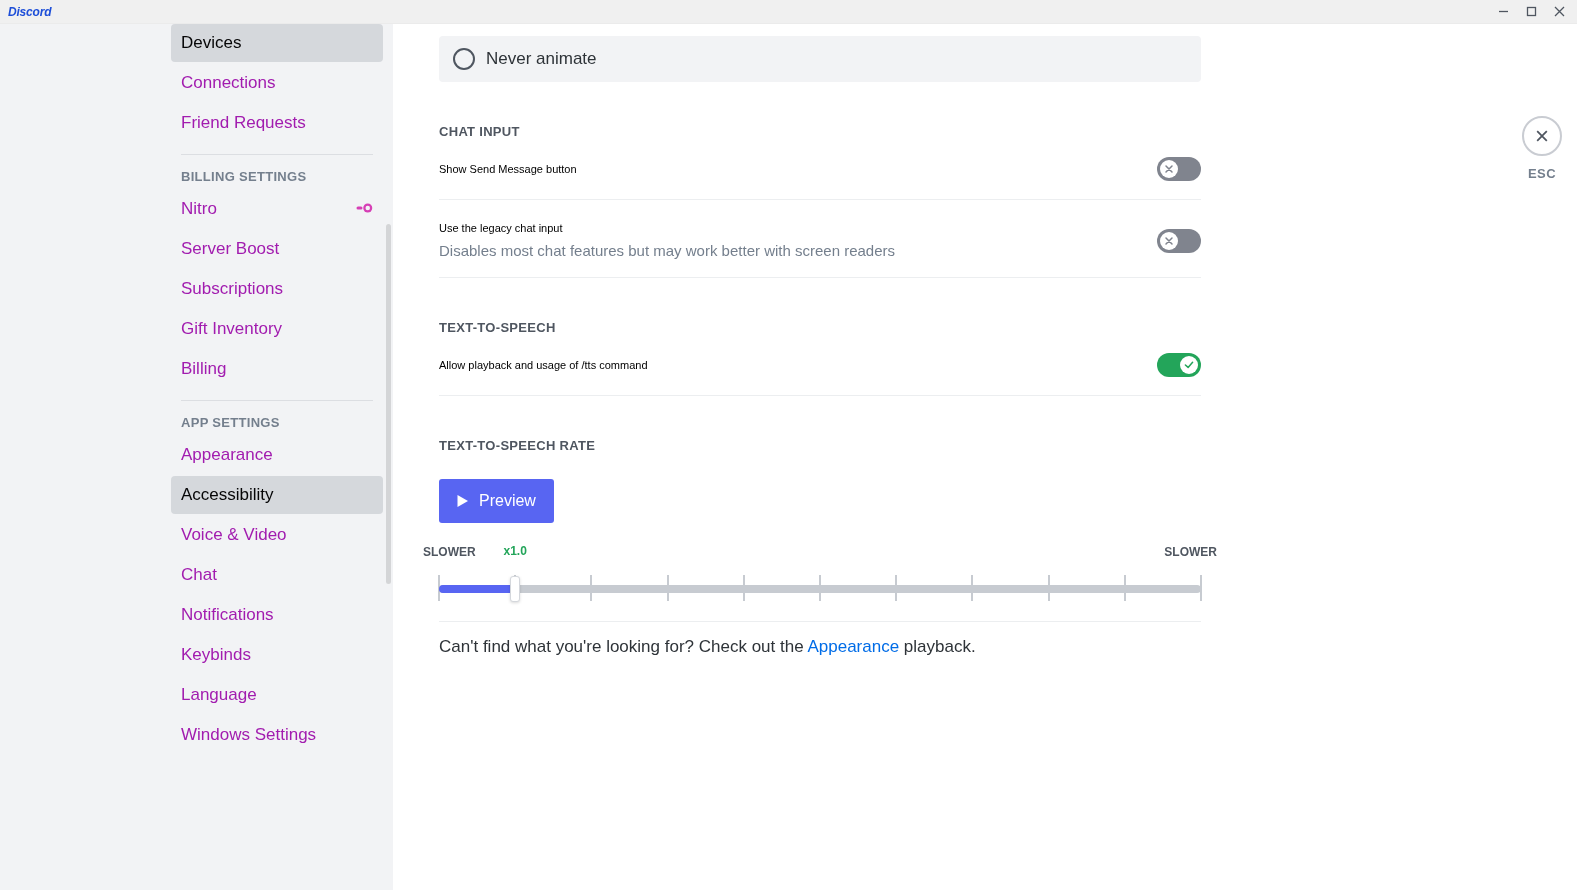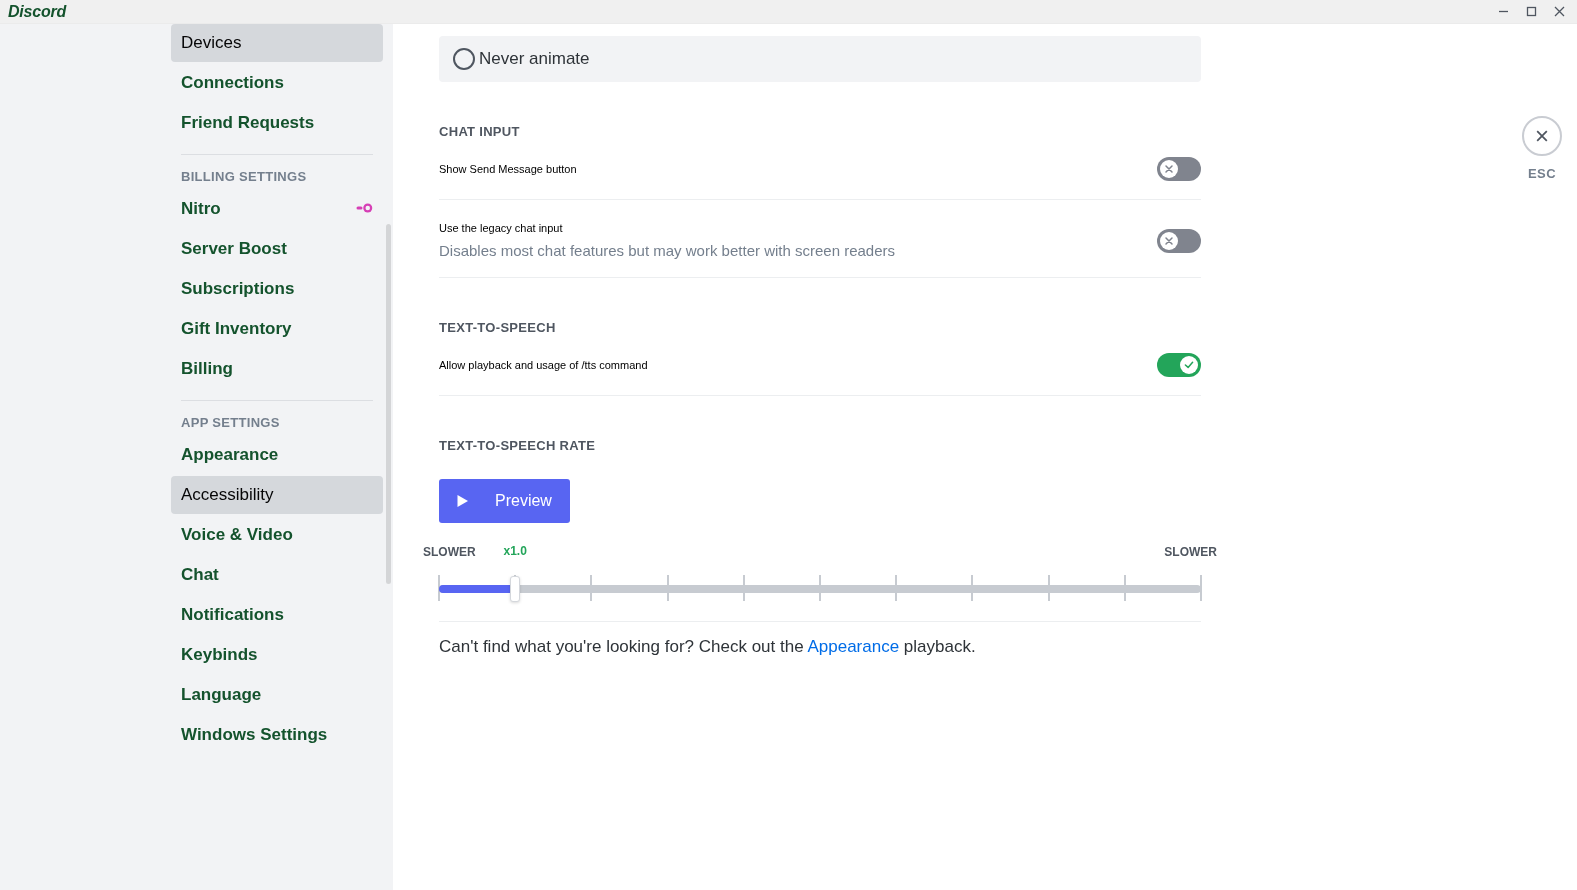--- a/index.html
+++ b/index.html
@@ -13,23 +13,23 @@
   .titlebar {
     height: 24px;
     background: #f0f0f0;
     display: flex;
     align-items: center;
     justify-content: space-between;
     padding: 0 4px 0 8px;
     border-bottom: 1px solid rgba(0,0,0,0.02);
   }
   .titlebar-title {
-    font-size: 16px;
+    font-size: 12px;
     font-weight: 800;
-    color: #14532d;
+    color: #1d4ed8;
     font-style: italic;
     letter-spacing: -0.2px;
   }
   .titlebar-controls { display: flex; gap: 0; }
   .titlebar-btn {
     width: 28px; height: 22px;
     display: flex; align-items: center; justify-content: center;
     color: #4f5660; font-size: 13px;
     cursor: pointer;
   }
@@ -66,24 +66,23 @@
     border-radius: 3px;
   }
   .side-item {
     height: 38px;
     display: flex;
     align-items: center;
     justify-content: space-between;
     padding: 0 10px;
     border-radius: 4px;
     font-size: 17px;
-    color: #14532d;
+    color: #a21caf;
     cursor: pointer;
     margin-bottom: 2px;
-    font-weight: bold;
   }
   .side-item.selected {
     background: #d5d8dc;
     color: #060607;
     font-weight: 500;
   }
   .side-heading {
     font-size: 13px;
     font-weight: 700;
     letter-spacing: 0.3px;
@@ -108,21 +107,21 @@
     padding: 0 40px 60px 46px;
   }
   .content-inner { max-width: 762px; }
 
   .radio-row {
     background: #f2f3f5;
     border-radius: 4px;
     padding: 12px 14px;
     display: flex;
     align-items: center;
-    gap: 4px;
+    gap: 11px;
     margin-top: 10px;
     cursor: pointer;
   }
   .radio-circle {
     width: 22px; height: 22px;
     border: 2.5px solid #4f5660;
     border-radius: 50%;
   }
   .radio-label { font-size: 17px; color: #2e3338; font-weight: 500; }
 
@@ -173,21 +172,21 @@
     background: #5865f2;
     color: #fff;
     border: none;
     border-radius: 3px;
     height: 44px;
     padding: 0 18px 0 14px;
     font-size: 16px;
     font-weight: 500;
     display: inline-flex;
     align-items: center;
-    gap: 24px;
+    gap: 8px;
     cursor: pointer;
     margin-top: 10px;
   }
   .preview-btn svg { width: 18px; height: 18px; fill: #fff; }
 
   .slider-wrap { margin-top: 22px; position: relative; padding-bottom: 28px; border-bottom: 1px solid #eceef0; margin-bottom: 15px; }
   .slider-ends {
     display: flex; justify-content: space-between;
     font-size: 12px; font-weight: 700; color: #4f5660;
     margin-bottom: 2px;

